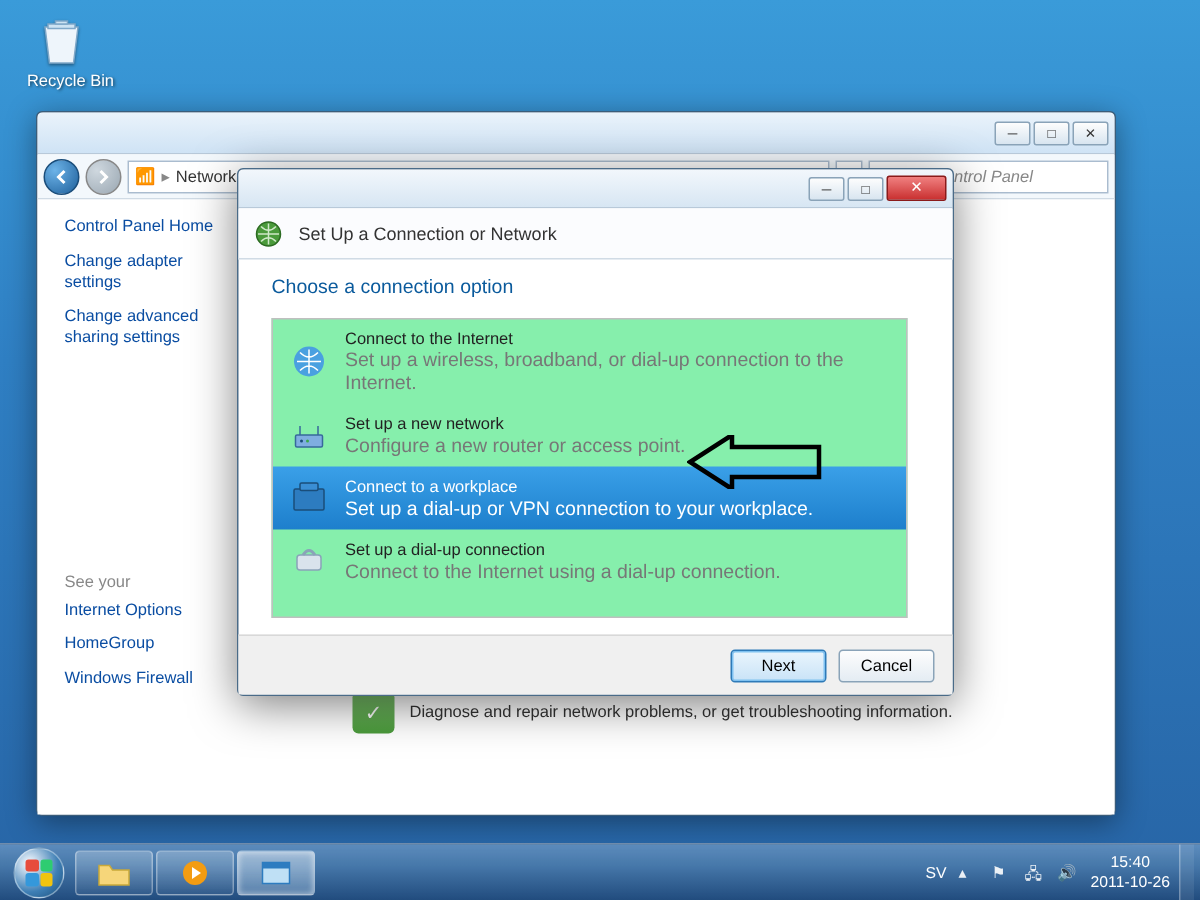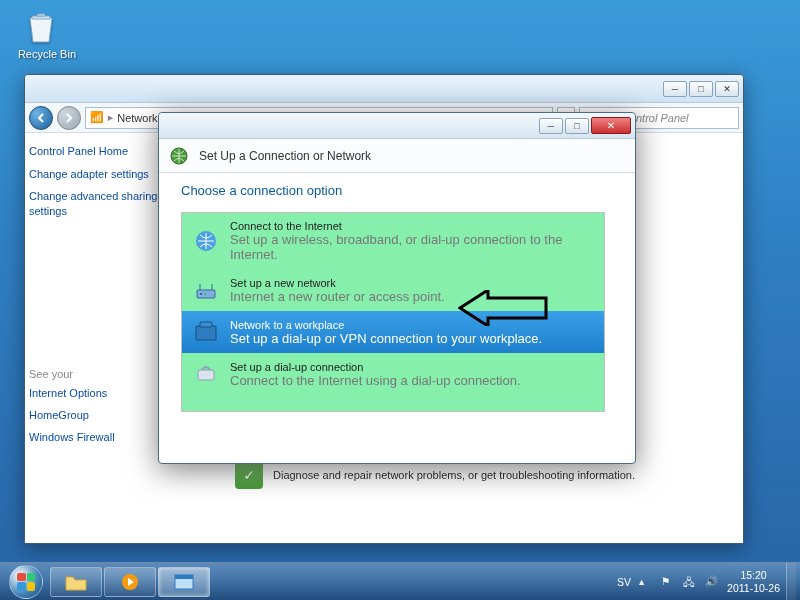--- a/index.html
+++ b/index.html
@@ -20,21 +20,21 @@
   .win-titlebar { height: 28px; background: linear-gradient(to bottom,#eaf3fb,#cfe3f5); border-bottom:1px solid #b8c9d9; border-radius:4px 4px 0 0; display:flex; justify-content:flex-end; align-items:center; padding:0 4px; gap:2px;}
   .tb-btn { width:24px; height:16px; border:1px solid #8aa3b8; background:linear-gradient(#fdfdfd,#d8e5f0); border-radius:2px; font-size:9px; line-height:14px; text-align:center; cursor:pointer; color:#333;}
   .win-toolbar { height: 30px; background:#f3f8fc; border-bottom:1px solid #d0dbe5; display:flex; align-items:center; padding:0 4px; gap:4px; font-size:11px;}
   .nav-btn { width:24px; height:24px; border-radius:50%; background:radial-gradient(circle at 30% 30%,#6db3e8,#1d5f9a); border:1px solid #1a4d7a; display:flex; align-items:center; justify-content:center; color:#fff; cursor:pointer;}
   .nav-btn.disabled{ background:radial-gradient(circle at 30% 30%,#cfd8df,#9aa7b2); border-color:#888; color:#ddd;}
   .addr-bar { flex:1; height:22px; border:1px solid #aabccf; background:#fff; display:flex; align-items:center; padding:0 4px; gap:4px;}
   .addr-bar .crumb { color:#333; }
   .addr-bar .sep { color:#888; }
   .search-box { width:160px; height:22px; border:1px solid #aabccf; background:#fff; padding:0 4px; color:#888; font-style:italic; display:flex; align-items:center;}
   .cp-body { display:flex; height:calc(100% - 58px); }
-  .cp-side { width:155px; background:#fff; padding:12px 4px; font-size:11px; }
+  .cp-side { width:155px; background:#fff; padding:12px 18px; font-size:11px; }
   .cp-side .heading { color:#0a4da2; margin-bottom:10px; font-size:11px;}
   .cp-side .link { color:#0a4da2; margin-bottom:8px; cursor:pointer; line-height:1.3;}
   .cp-side .sa { color:#888; margin:150px 0 6px; font-size:11px;}
   .cp-main { flex:1; background:#fff;}
   .cp-troubleshoot { position:absolute; left:210px; bottom:54px; display:flex; align-items:center; gap:10px; font-size:11px; color:#333;}
   .cp-troubleshoot .ticon{ width:28px; height:28px; background:linear-gradient(#7ec36f,#4a9a3b); border-radius:4px; display:flex; align-items:center; justify-content:center; color:#fff; font-size:14px;}
   
   
   .wiz { position:absolute; left:158px; top:112px; width:478px; height:352px; background:#fff; border:1px solid #4a6b88; border-radius:4px; box-shadow:0 6px 30px rgba(0,0,0,.5); display:flex; flex-direction:column;}
   .wiz-titlebar { height:26px; background:linear-gradient(to bottom,#f2f7fc,#d7e6f3); border-bottom:1px solid #b8c9d9; border-radius:4px 4px 0 0; display:flex; justify-content:flex-end; align-items:center; padding:0 4px; gap:2px;}
@@ -171,44 +171,48 @@
       </div>
       <div class="opt">
         <div class="oicon"><svg viewBox="0 0 28 28">
               <rect x="5" y="14" width="18" height="8" rx="1" fill="#7faee0" stroke="#37699b"></rect>
               <path d="M8 14 v-6 M20 14 v-6" stroke="#37699b"></path>
               <circle cx="9" cy="18" r="1" fill="#1b4d7a"></circle>
               <circle cx="13" cy="18" r="1" fill="#3aa84a"></circle>
             </svg></div>
         <div class="otxt">
             <div class="t1">Set up a new network</div>
-            <div class="t2">Internet a new router or access point.</div>
+            <div class="t2">Configure a new router or access point.</div>
           </div>
       </div>
       <div class="opt selected">
         <div class="oicon"><svg viewBox="0 0 28 28">
               <rect x="4" y="8" width="20" height="14" rx="1" fill="#2d7cc0" stroke="#1a4d7a"></rect>
               <rect x="8" y="4" width="12" height="5" rx="1" fill="#3a8ed4" stroke="#1a4d7a"></rect>
             </svg></div>
         <div class="otxt">
-            <div class="t1">Network to a workplace</div>
+            <div class="t1">Connect to a workplace</div>
             <div class="t2">Set up a dial-up or VPN connection to your workplace.</div>
           </div>
       </div>
       <div class="opt">
         <div class="oicon"><svg viewBox="0 0 28 28">
               <rect x="6" y="10" width="16" height="10" rx="2" fill="#d9e3ec" stroke="#8aa3b8"></rect>
               <path d="M10 10 q4 -6 8 0" stroke="#8aa3b8" fill="none" stroke-width="2"></path>
             </svg></div>
         <div class="otxt">
             <div class="t1">Set up a dial-up connection</div>
             <div class="t2">Connect to the Internet using a dial-up connection.</div>
           </div>
       </div>
     </div>
+  </div>
+  <div class="wiz-foot">
+    <button class="btn primary">Next</button>
+    <button class="btn">Cancel</button>
   </div>
 </div>
 
 <div class="arrow-ann">
   <svg width="90" height="36" viewBox="0 0 90 36">
       <path d="M88 8 L30 8 L30 0 L2 18 L30 36 L30 28 L88 28 Z" fill="none" stroke="#000" stroke-width="3"></path>
     </svg>
 </div>
 
 <div class="taskbar">
@@ -237,18 +241,18 @@
         <rect x="3" y="3" width="18" height="4" fill="#2d7cc0"></rect>
       </svg>
   </div>
   <div class="tray">
     <span>SV</span>
     <span class="ticon">▴</span>
     <span class="ticon">⚑</span>
     <span class="ticon">🖧</span>
     <span class="ticon">🔊</span>
     <div class="clock">
-      <div>15:20</div>
+      <div>15:40</div>
       <div>2011-10-26</div>
     </div>
   </div>
   <div class="show-desktop"></div>
 </div>
 
 </body></html>

